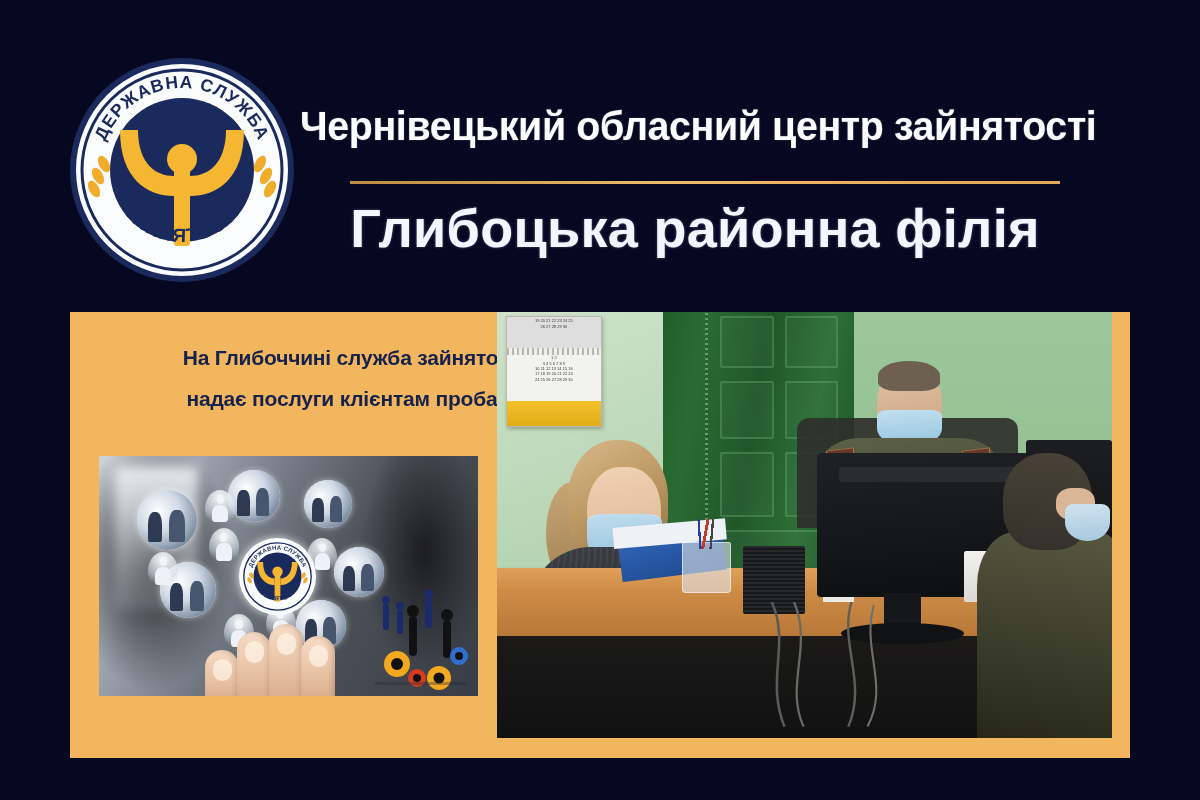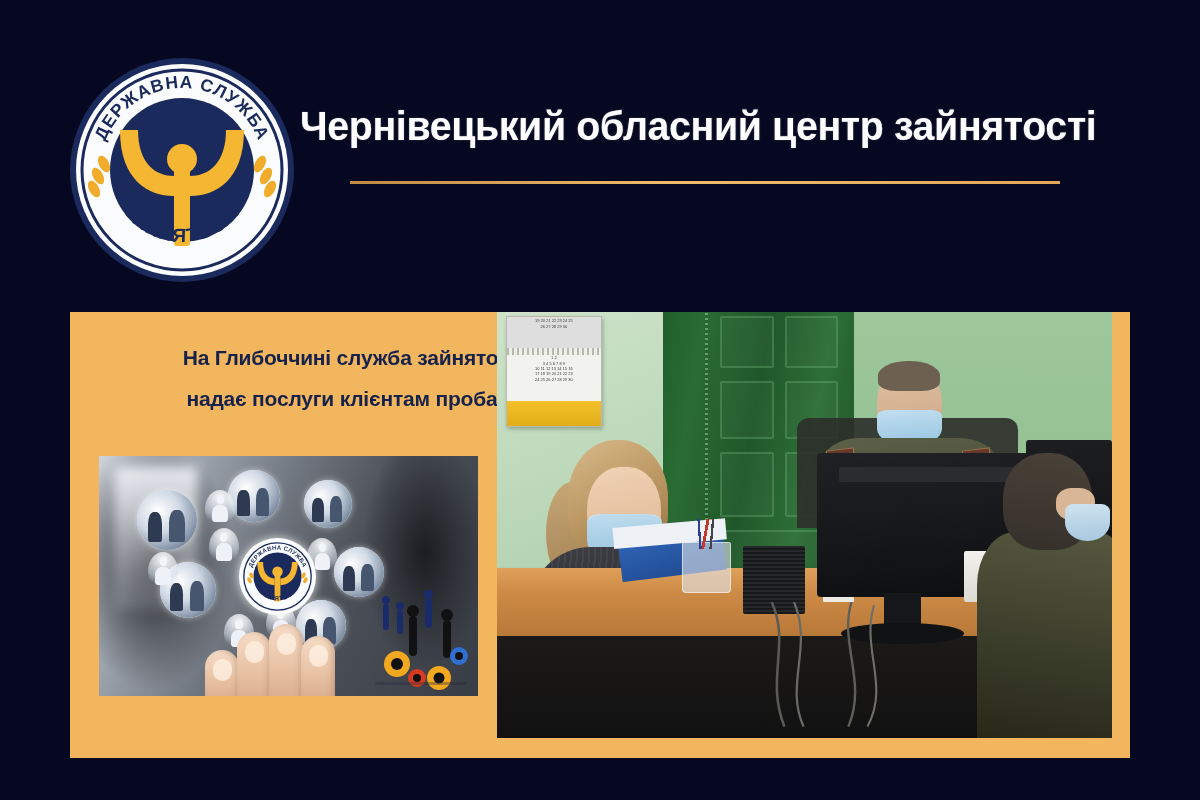--- a/index.html
+++ b/index.html
@@ -491,20 +491,21 @@
       <text font-family="Liberation Sans, sans-serif" font-size="19" font-weight="bold" fill="#1b2a5c" letter-spacing="1.4">
         <textPath href="#arcBot" startOffset="50%" text-anchor="middle">ЗАЙНЯТОСТІ</textPath>
       </text>
     </svg>
   </div>
 
   <div class="org-title">Чернівецький обласний центр зайнятості</div>
 
   <div class="divider"></div>
 
+  <div class="branch-title">Глибоцька районна філія</div>
 </div>
 
 <div class="panel">
 
   <div class="caption">
     <span class="line">На Глибоччині служба зайнятості</span>
     <span class="line">надає послуги клієнтам пробації</span>
   </div>
 
   <div class="concept">

